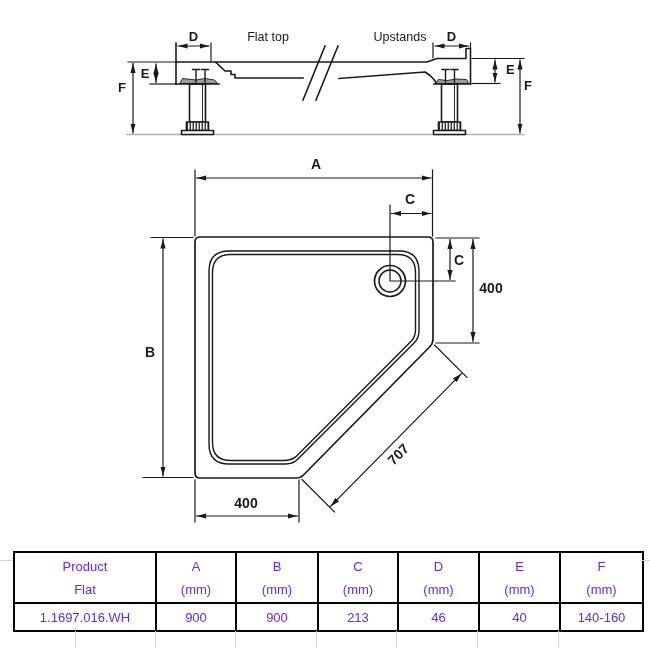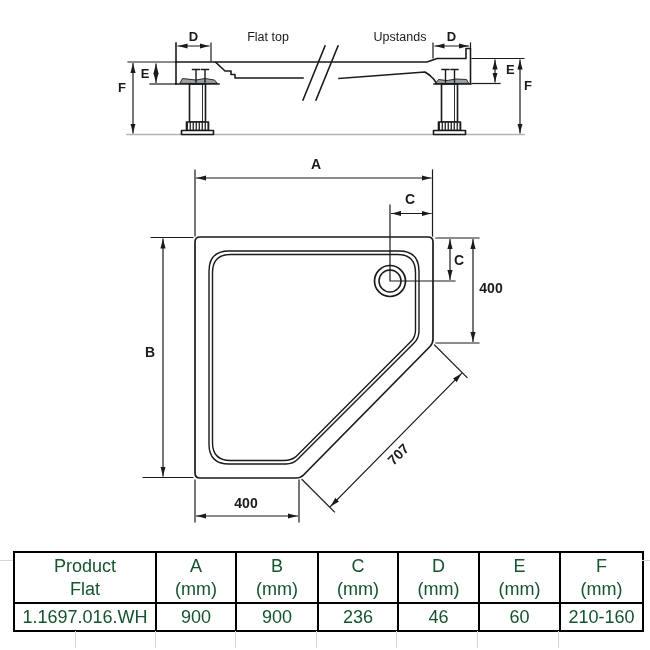--- a/index.html
+++ b/index.html
@@ -5,21 +5,21 @@
   html,body{margin:0;padding:0;background:#fff;}
   .canvas{position:relative;width:650px;height:650px;background:#ffffff;overflow:hidden;
           font-family:"Liberation Sans",sans-serif;}
   .canvas svg{position:absolute;left:0;top:0;}
   svg text{fill:#1a1a1a;}
   .lbl{font-size:13px;font-weight:700;}
   .lbl2{font-size:14px;font-weight:700;}
   .cap{font-size:12.5px;font-weight:400;}
   
   .spec-table{position:absolute;left:13px;top:551px;border-collapse:collapse;table-layout:fixed;
-              font-size:18px;color:#14532d;}
+              font-size:13px;color:#6d28d9;}
   .spec-table td{border:2px solid #000;text-align:center;vertical-align:middle;padding:0;background:#fff;}
   .spec-table .hdr td{height:49px;line-height:23px;}
   .spec-table .val td{height:26px;}
   
   .grid{position:absolute;background:#d5d5d5;}
 </style>
 </head>
 <body>
 
 <div class="canvas">
@@ -187,24 +187,24 @@
       </td>
       <td>
         <div>F</div>
         <div>(mm)</div>
       </td>
     </tr>
     <tr class="val">
       <td>1.1697.016.WH</td>
       <td>900</td>
       <td>900</td>
-      <td>236</td>
+      <td>213</td>
       <td>46</td>
-      <td>60</td>
-      <td>210-160</td>
+      <td>40</td>
+      <td>140-160</td>
     </tr>
   </tbody>
 </table>
 
 <div class="grid" style="left:0;top:560px;width:13px;height:1px;"></div>
 <div class="grid" style="left:642px;top:560px;width:8px;height:1px;"></div>
 <div class="grid" style="left:75px;top:631px;width:1px;height:17px;"></div>
 <div class="grid" style="left:155px;top:631px;width:1px;height:17px;"></div>
 <div class="grid" style="left:235px;top:631px;width:1px;height:17px;"></div>
 <div class="grid" style="left:316px;top:631px;width:1px;height:17px;"></div>

